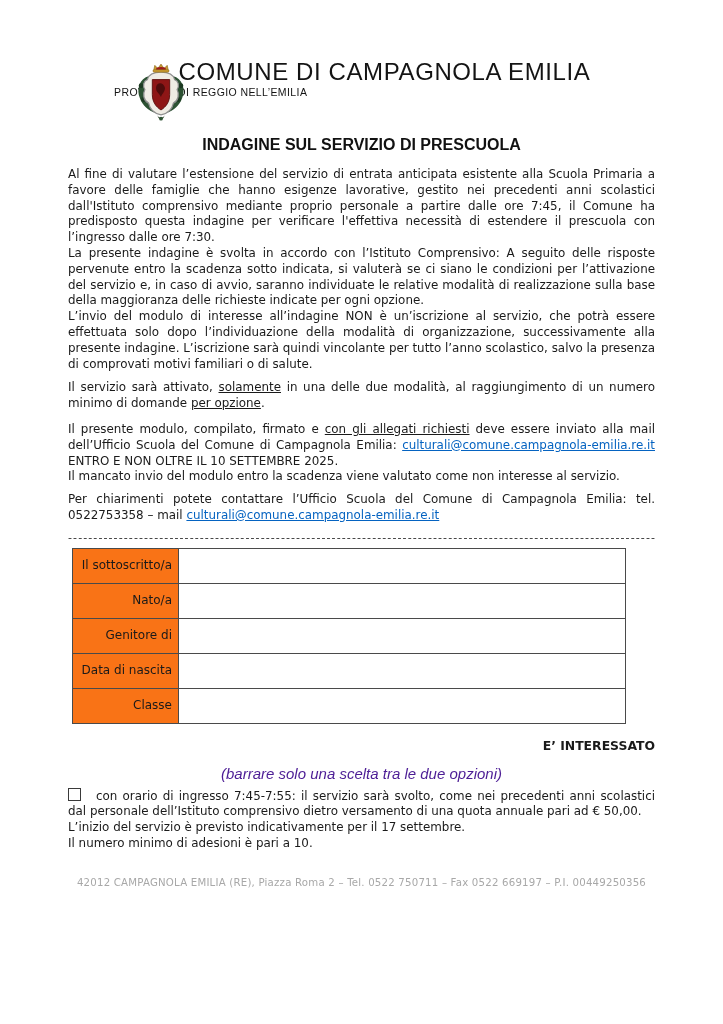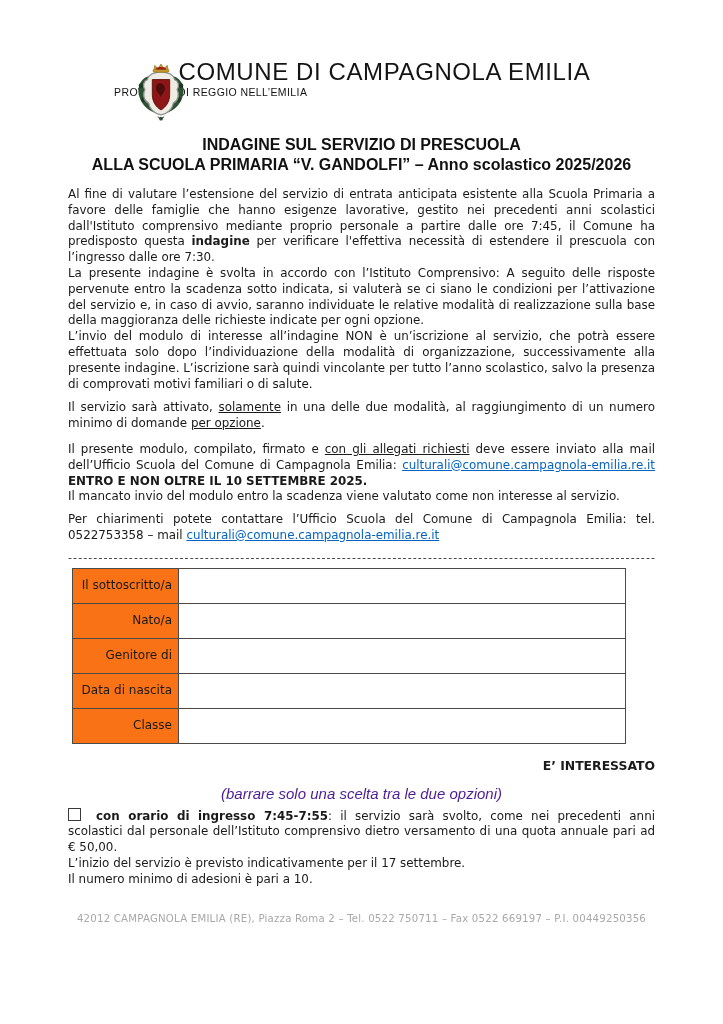--- a/index.html
+++ b/index.html
@@ -28,21 +28,21 @@
     margin-top:6px; text-align:center;
     font-family:"Liberation Sans", sans-serif;
     font-weight:bold; font-size:16px; line-height:20px; color:#111;
   }
   
   .para { margin:0; text-align:justify; }
   .mt-first { margin-top:12px; }
   .mt-blank { margin-top:8px; }
   .mt-med   { margin-top:10px; }
   .mt-sm    { margin-top:7px; }
-  .para b { font-weight:bold; }
+  .para b { font-weight:normal; }
   .u { text-decoration:underline; }
   .link { color:#0563c1; text-decoration:underline; cursor:pointer; }
   
   .separator {
     margin-top:6px; white-space:nowrap; overflow:hidden;
     font-size:11px; line-height:16px; letter-spacing:1.1px; color:#2b2b2b;
   }
   
   .form-table {
     border-collapse:collapse; margin:2px 0 0 4px;
@@ -102,21 +102,20 @@
 
       <path d="M44,87 C46,93 54,93 56,87 C54,96 46,96 44,87 Z" fill="#23391f"></path>
       <circle cx="50" cy="93" r="3" fill="#2d5233"></circle>
     </svg>
     <div class="org">COMUNE DI CAMPAGNOLA EMILIA</div>
     <div class="org-sub">PROVINCIA DI REGGIO NELL’EMILIA</div>
   </header>
 
   <div class="doc-title">
     <div>INDAGINE SUL SERVIZIO DI PRESCUOLA</div>
-    <div>ALLA SCUOLA PRIMARIA “V. GANDOLFI” – Anno scolastico 2025/2026</div>
   </div>
 
   <p class="para mt-first"><span>Al fine di valutare l’estensione del servizio di entrata anticipata esistente alla Scuola Primaria a favore delle famiglie che hanno esigenze lavorative, gestito nei precedenti anni scolastici dall'Istituto comprensivo mediante proprio personale a partire dalle ore 7:45, il Comune ha predisposto questa </span><b>indagine</b><span> per verificare l'effettiva necessità di estendere il prescuola con l’ingresso dalle ore 7:30.</span></p>
 
   <p class="para">La presente indagine è svolta in accordo con l’Istituto Comprensivo: A seguito delle risposte pervenute entro la scadenza sotto indicata, si valuterà se ci siano le condizioni per l’attivazione del servizio e, in caso di avvio, saranno individuate le relative modalità di realizzazione sulla base della maggioranza delle richieste indicate per ogni opzione.</p>
 
   <p class="para">L’invio del modulo di interesse all’indagine NON è un’iscrizione al servizio, che potrà essere effettuata solo dopo l’individuazione della modalità di organizzazione, successivamente alla presente indagine. L’iscrizione sarà quindi vincolante per tutto l’anno scolastico, salvo la presenza di comprovati motivi familiari o di salute.</p>
 
   <p class="para mt-blank"><span>Il servizio sarà attivato, </span><span class="u">solamente</span><span> in una delle due modalità, al raggiungimento di un numero minimo di domande </span><span class="u">per opzione</span><span>.</span></p>
 

